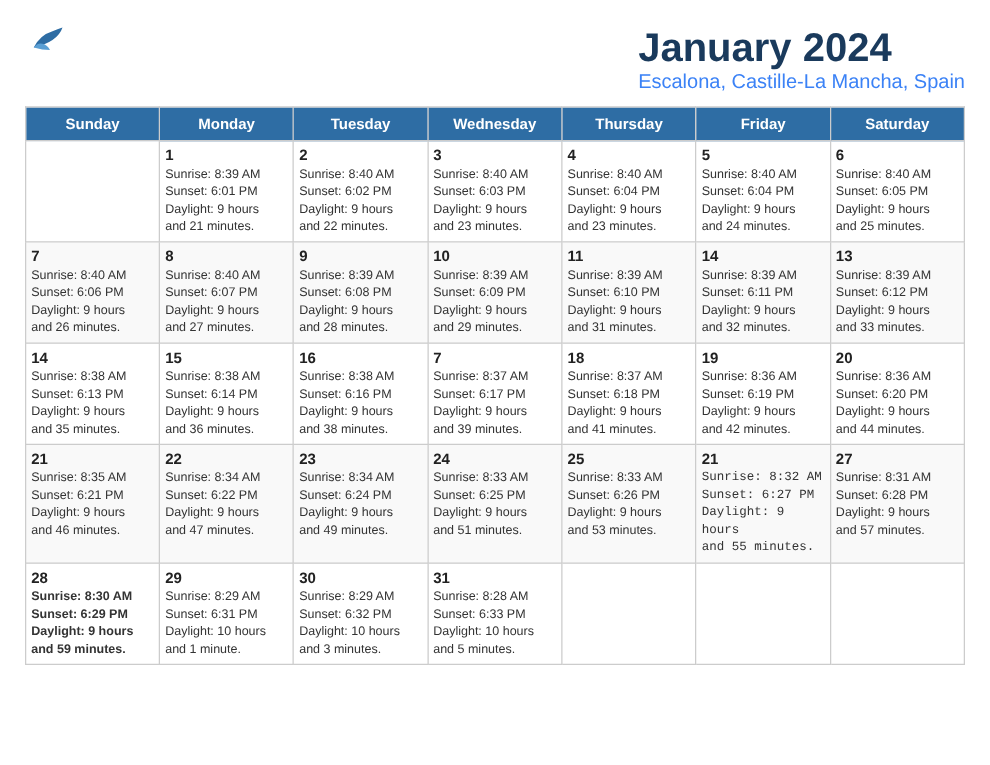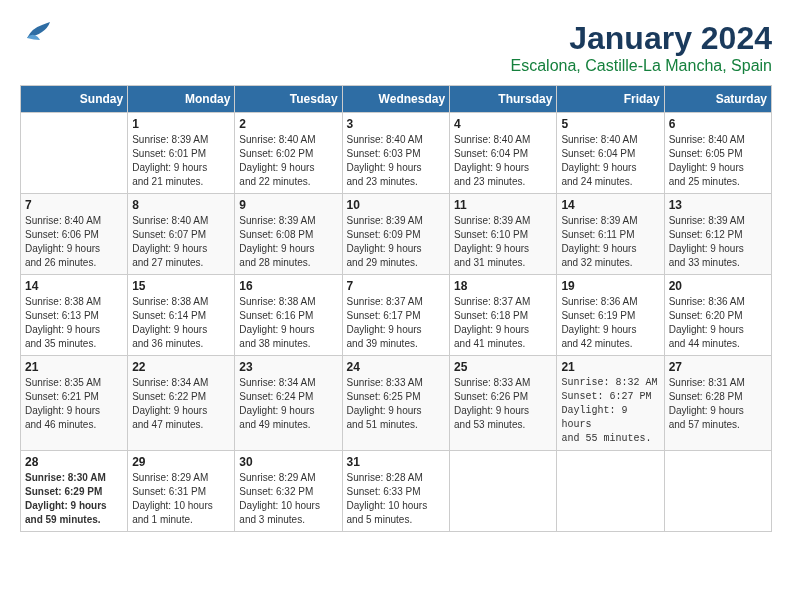--- a/index.html
+++ b/index.html
@@ -25,43 +25,41 @@
       font-weight: bold;
       color: #1a3a5c;
       line-height: 1.1;
     }
     .logo-bird {
       width: 30px;
       height: 24px;
       margin-left: 2px;
     }
     .title-block {
-      text-align: right;
     }
     .title-block h1 {
       font-size: 32px;
       font-weight: bold;
       color: #1a3a5c;
     }
     .title-block h2 {
       font-size: 16px;
       font-weight: normal;
-      color: #15803d;
-      margin-left: 42px;
+      color: #3b82f6;
     }
     table {
       width: 100%;
       border-collapse: collapse;
       font-size: 11px;
     }
     thead tr th {
       background-color: #2e6da4;
       color: #fff;
       padding: 6px 4px;
-      text-align: right;
+      text-align: center;
       font-size: 12px;
       font-weight: bold;
       border: 1px solid #ccc;
     }
     tbody tr td {
       border: 1px solid #ccc;
       vertical-align: top;
       padding: 4px;
       height: 80px;
       width: 108px;

